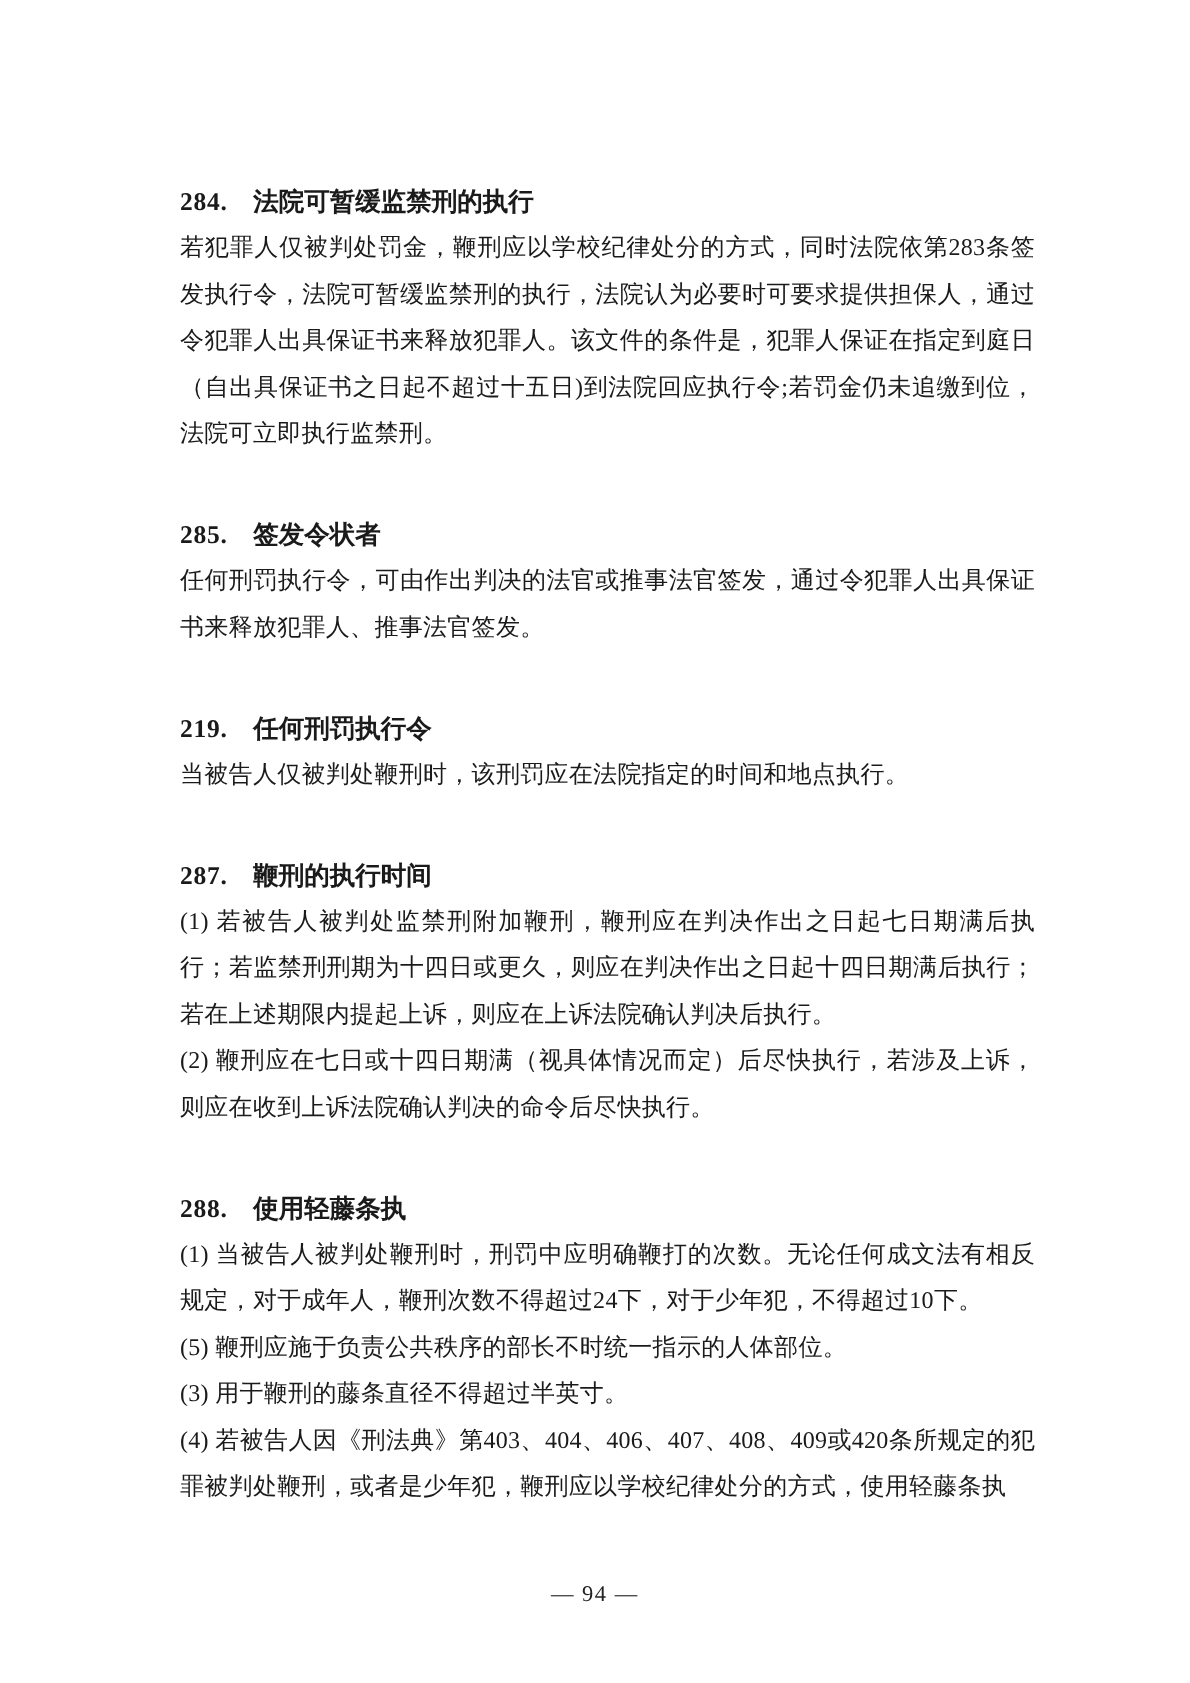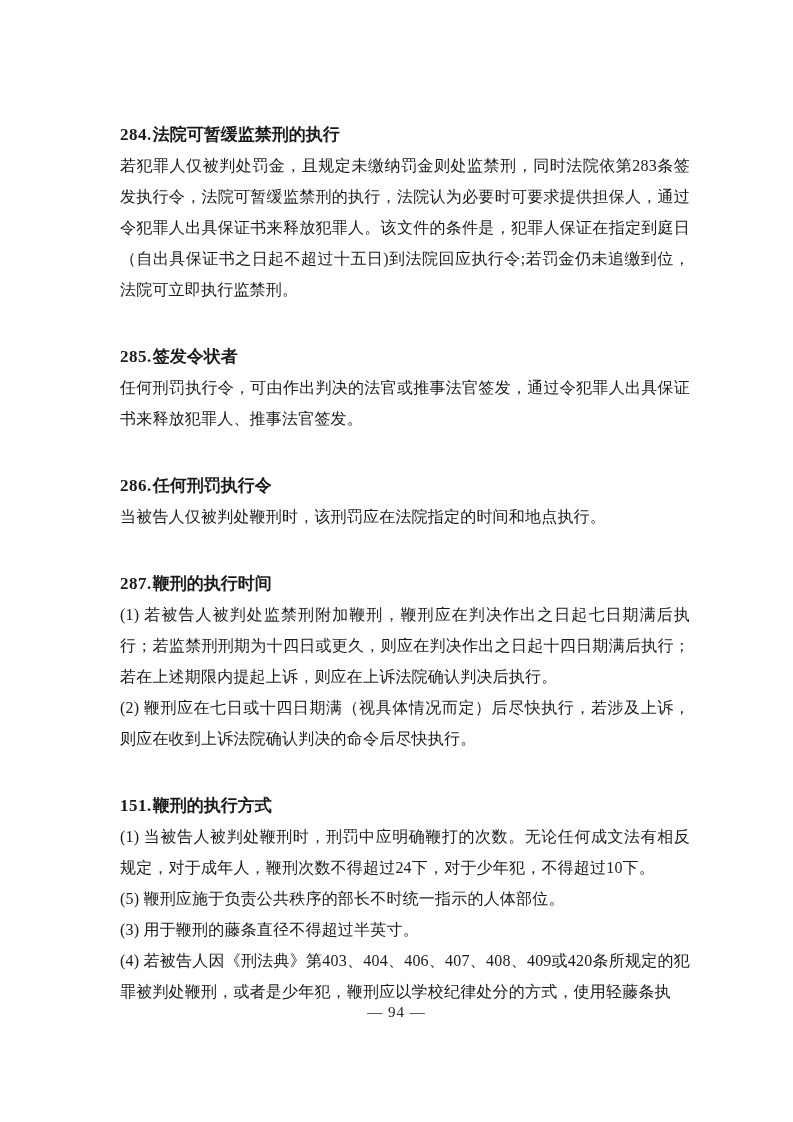--- a/index.html
+++ b/index.html
@@ -35,71 +35,71 @@
   h2.sec-heading {
     margin: 0;
     font-size: 17px;
     line-height: 31px;
     font-weight: bold;
     white-space: nowrap;
   }
   h2.sec-heading .sec-num {
     font-weight: 600;
     letter-spacing: 0.5px;
-    margin-right: 1px;
+    margin-right: 17px;
   }
   p.sec-para {
     margin: 0;
     font-size: 16px;
     line-height: 31px;
     text-align: justify;
     text-justify: inter-ideograph;
     letter-spacing: 0.2px;
   }
   .page-footer {
     position: absolute;
-    top: 1002px;
+    top: 1053px;
     left: 0;
     width: 100%;
     text-align: center;
     font-size: 15px;
     line-height: 20px;
     color: #222222;
     letter-spacing: 1px;
   }
 </style>
 </head>
 <body>
 
 <div class="page">
   <main class="content">
 
     <section>
       <h2 class="sec-heading"><span class="sec-num">284.</span><span>法院可暂缓监禁刑的执行</span></h2>
-      <p class="sec-para">若犯罪人仅被判处罚金，且规定未缴纳罚金则处监禁刑，同时法院依第283条签发执行令，法院可暂缓监禁刑的执行，法院认为必要时可要求提供担保人，通过令犯罪人出具保证书来释放犯罪人。该文件的条件是，犯罪人保证在指定到庭日（自出具保证书之日起不超过十五日)到法院回应执行令;若罚金仍未追缴到位，法院可立即执行监禁刑。</p>
+      <p class="sec-para">若犯罪人仅被判处罚金，鞭刑应以学校纪律处分的方式，同时法院依第283条签发执行令，法院可暂缓监禁刑的执行，法院认为必要时可要求提供担保人，通过令犯罪人出具保证书来释放犯罪人。该文件的条件是，犯罪人保证在指定到庭日（自出具保证书之日起不超过十五日)到法院回应执行令;若罚金仍未追缴到位，法院可立即执行监禁刑。</p>
     </section>
 
     <section>
       <h2 class="sec-heading"><span class="sec-num">285.</span><span>签发令状者</span></h2>
       <p class="sec-para">任何刑罚执行令，可由作出判决的法官或推事法官签发，通过令犯罪人出具保证书来释放犯罪人、推事法官签发。</p>
     </section>
 
     <section>
-      <h2 class="sec-heading"><span class="sec-num">286.</span><span>任何刑罚执行令</span></h2>
+      <h2 class="sec-heading"><span class="sec-num">219.</span><span>任何刑罚执行令</span></h2>
       <p class="sec-para">当被告人仅被判处鞭刑时，该刑罚应在法院指定的时间和地点执行。</p>
     </section>
 
     <section>
       <h2 class="sec-heading"><span class="sec-num">287.</span><span>鞭刑的执行时间</span></h2>
       <p class="sec-para">(1) 若被告人被判处监禁刑附加鞭刑，鞭刑应在判决作出之日起七日期满后执行；若监禁刑刑期为十四日或更久，则应在判决作出之日起十四日期满后执行；若在上述期限内提起上诉，则应在上诉法院确认判决后执行。</p>
       <p class="sec-para">(2) 鞭刑应在七日或十四日期满（视具体情况而定）后尽快执行，若涉及上诉，则应在收到上诉法院确认判决的命令后尽快执行。</p>
     </section>
 
     <section>
-      <h2 class="sec-heading"><span class="sec-num">151.</span><span>鞭刑的执行方式</span></h2>
+      <h2 class="sec-heading"><span class="sec-num">288.</span><span>使用轻藤条执</span></h2>
       <p class="sec-para">(1) 当被告人被判处鞭刑时，刑罚中应明确鞭打的次数。无论任何成文法有相反规定，对于成年人，鞭刑次数不得超过24下，对于少年犯，不得超过10下。</p>
       <p class="sec-para">(5) 鞭刑应施于负责公共秩序的部长不时统一指示的人体部位。</p>
       <p class="sec-para">(3) 用于鞭刑的藤条直径不得超过半英寸。</p>
       <p class="sec-para">(4) 若被告人因《刑法典》第403、404、406、407、408、409或420条所规定的犯罪被判处鞭刑，或者是少年犯，鞭刑应以学校纪律处分的方式，使用轻藤条执</p>
     </section>
 
   </main>
 
   <div class="page-footer">— 94 —</div>
 </div>

